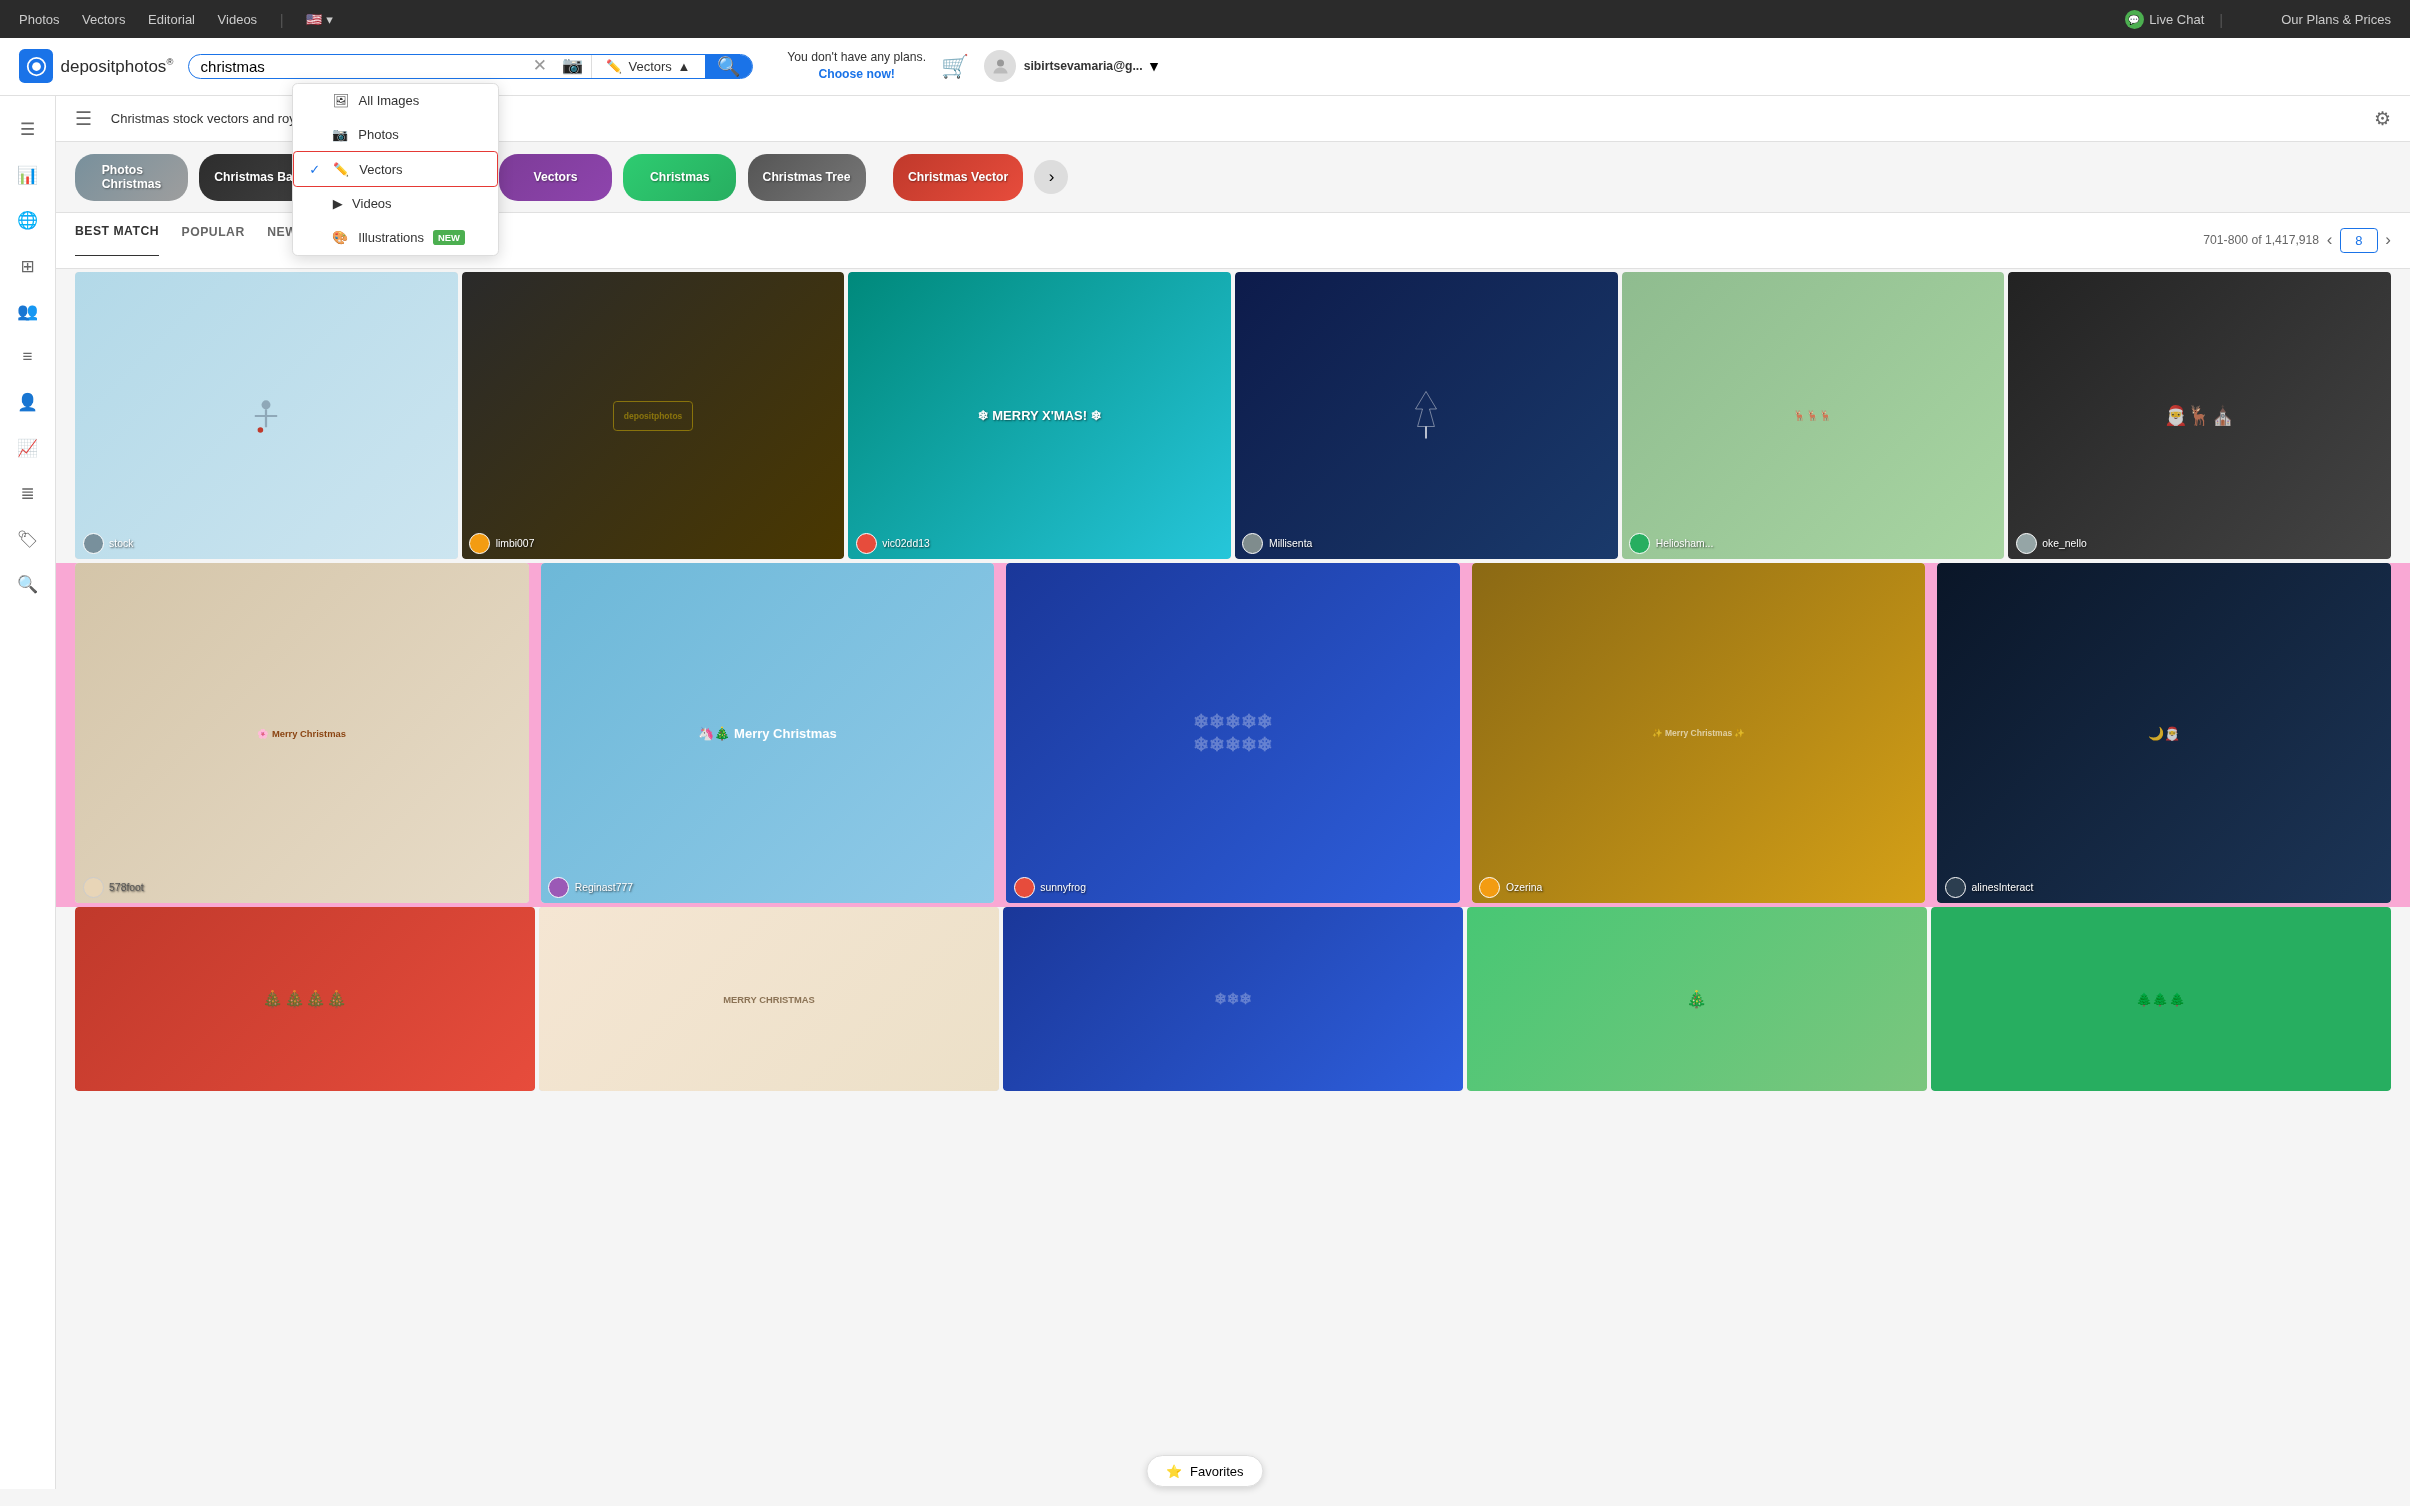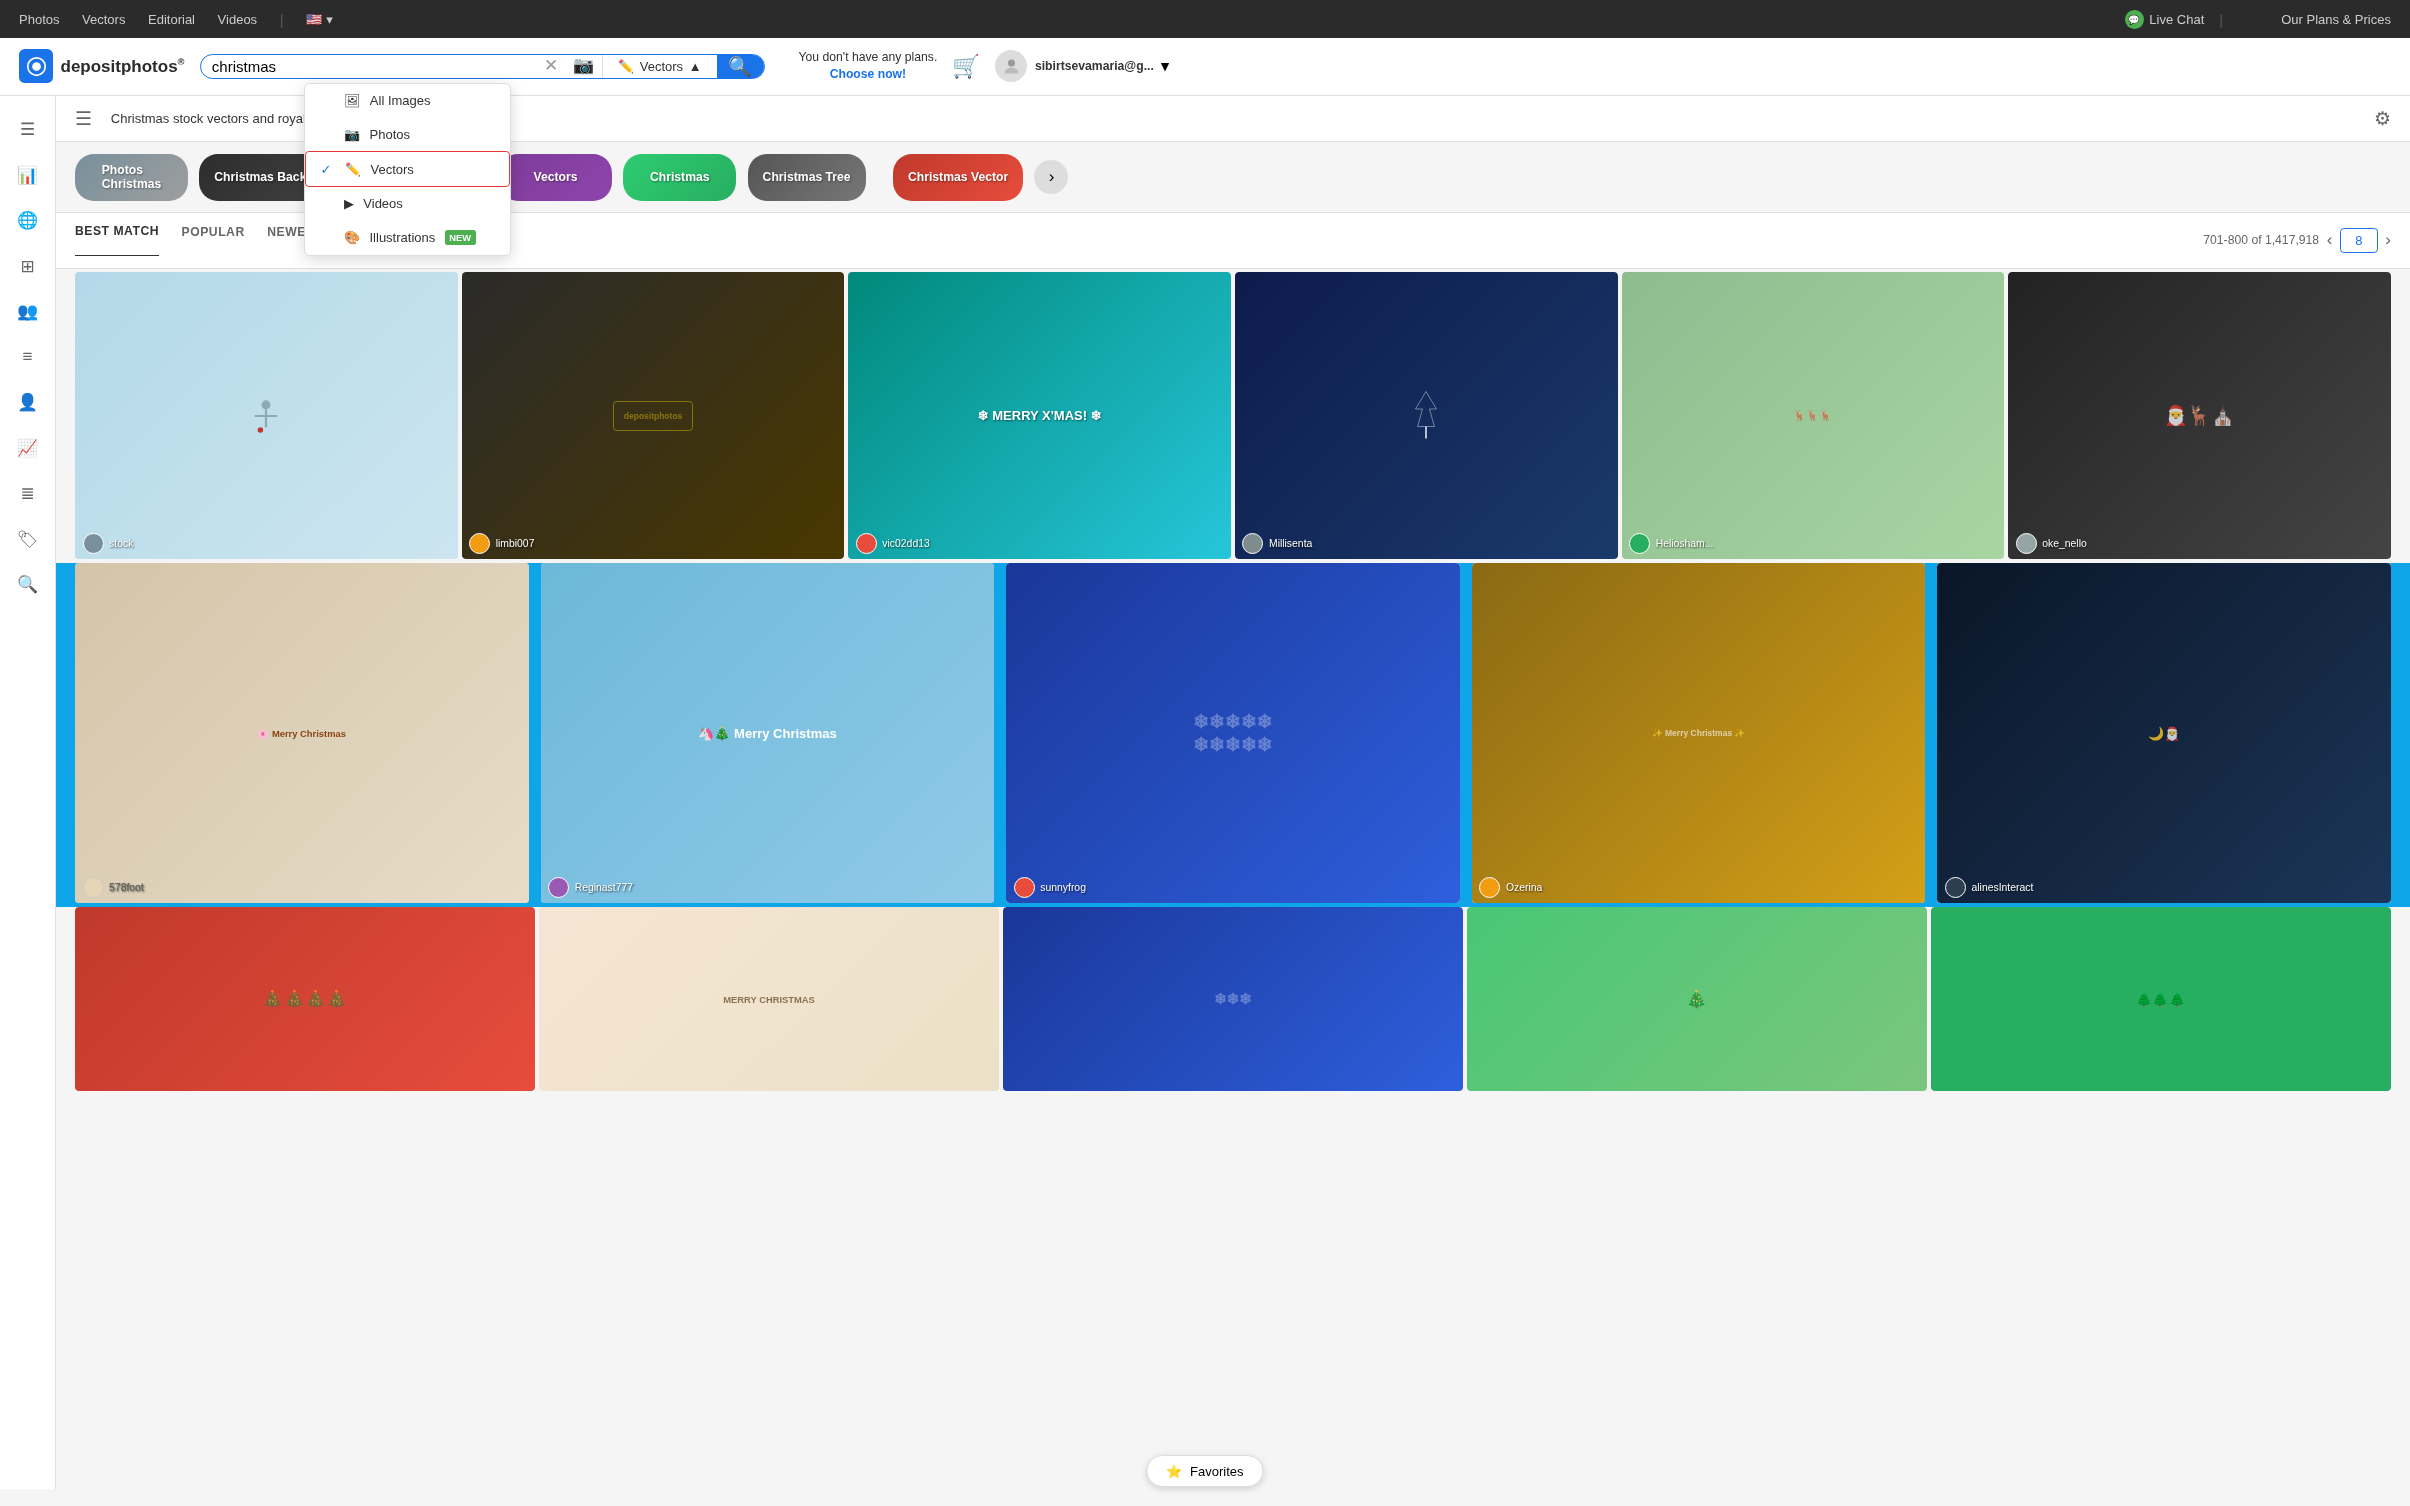--- a/index.html
+++ b/index.html
@@ -323,21 +323,21 @@
       font-size: 10.4px;
       text-shadow: 0.9px 0.9px 1.9px rgba(0,0,0,0.7);
     }
 
     
     .image-grid-row2 {
       display: grid;
       grid-template-columns: repeat(5, 1fr);
       gap: 12px;
       padding: 0 19px 3.8px;
-      background: #0ea5e9;
+      background: #f9a8d4;
     }
     .image-grid-row3 {
       display: grid;
       grid-template-columns: repeat(5, 1fr);
       gap: 3.8px;
       padding: 0 19px 3.8px;
       background: #f5f5f5;
     }
 
     
@@ -404,21 +404,21 @@
 
 <div class="search-bar-area">
 
   <div class="logo">
     <div class="logo-icon">
       <svg width="21" height="21" viewBox="0 0 24 24" fill="white">
         <circle cx="12" cy="12" r="10" stroke="white" stroke-width="2" fill="none"></circle>
         <circle cx="12" cy="12" r="5" fill="white"></circle>
       </svg>
     </div>
-    <span style="color:#2b2b2b;font-size:17px;font-weight:bold;">depositphotos<sup style="font-size:9.4px;">®</sup></span>
+    <span style="color:#2b2b2b;font-size:17px;font-weight:normal;">depositphotos<sup style="font-size:9.4px;">®</sup></span>
   </div>
 
   <div style="position:relative;flex:1;max-width:584px;">
     <div class="search-container">
       <div class="search-input-wrap">
         <input type="text" class="search-input" value="christmas" style="">
       </div>
       <span class="search-clear">✕</span>
       <span class="search-camera">📷</span>
       <div class="search-type-btn">

